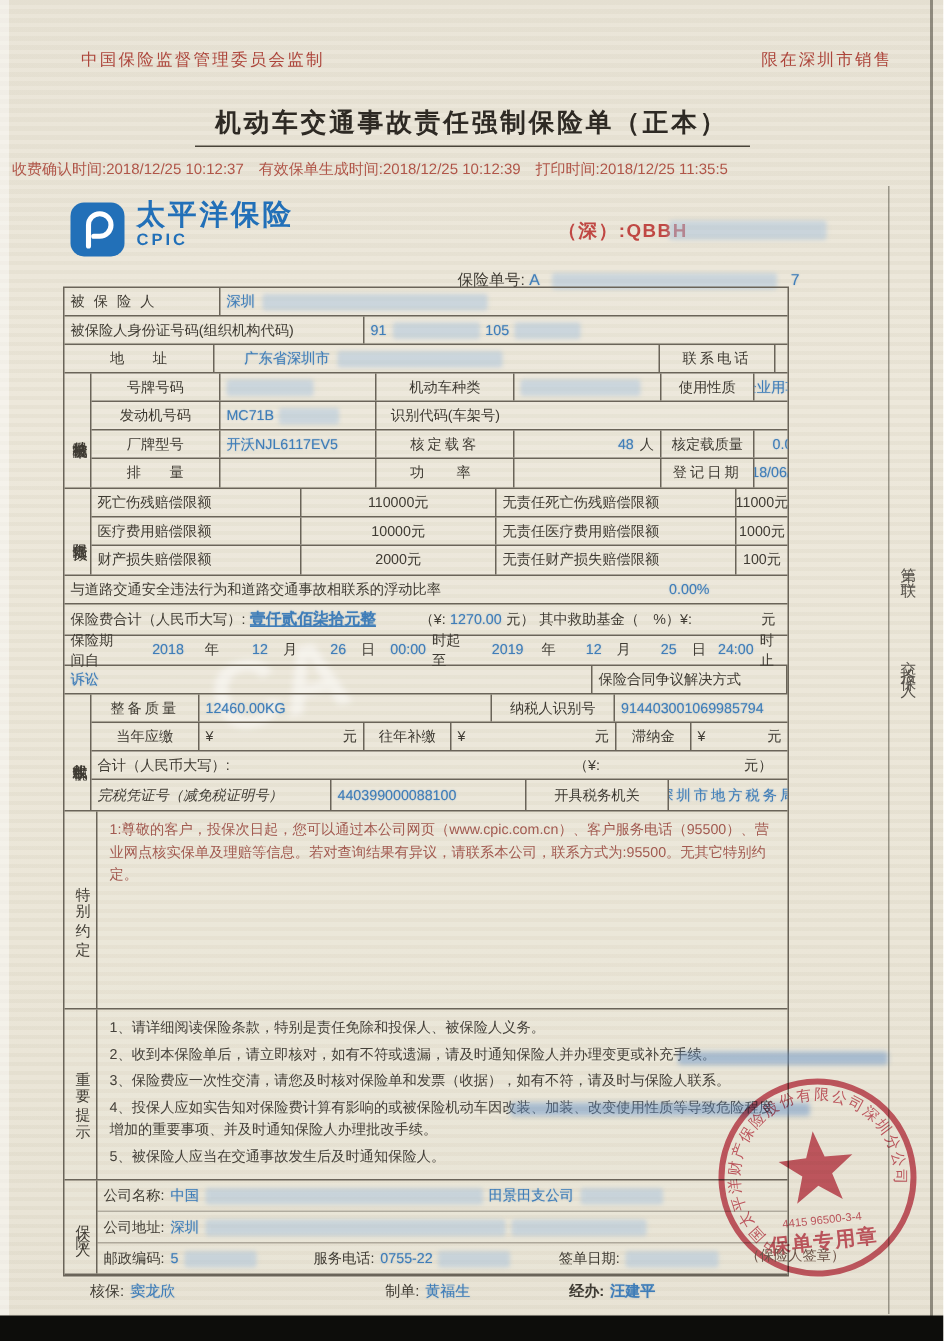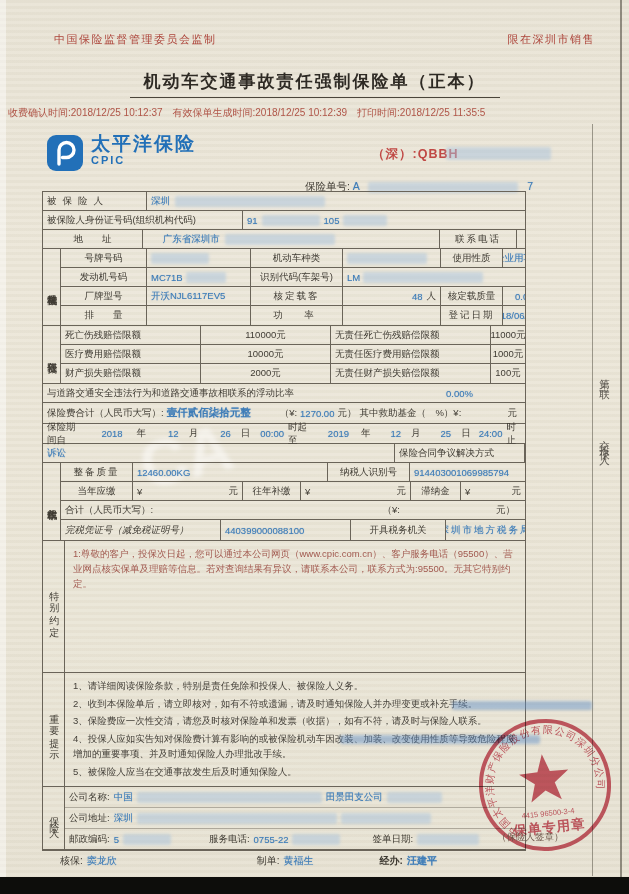--- a/index.html
+++ b/index.html
@@ -158,24 +158,20 @@
           <div class="c cc" style="width:62px;">使用性质</div>
           <div class="c cc blue" style="flex:1;">企业用车</div>
         </div>
         <div class="row h19">
           <div class="c cc" style="width:86px;">发动机号码</div>
           <div class="c" style="width:104px;">
             <span class="blue">MC71B</span>
             <span class="redact" style="width:40px;margin-left:3px;"></span>
           </div>
           <div class="c cc" style="width:92px;">识别代码(车架号)</div>
-          <div class="c" style="flex:1;">
-            <span class="blue">LM</span>
-            <span class="redact" style="width:120px;margin-left:3px;"></span>
-          </div>
         </div>
         <div class="row h19">
           <div class="c cc" style="width:86px;">厂牌型号</div>
           <div class="c blue" style="width:104px;">开沃NJL6117EV5</div>
           <div class="c cc sp2" style="width:92px;">核定载客</div>
           <div class="c" style="width:98px;justify-content:flex-end;gap:4px;">
             <span class="blue">48</span>
             <span>人</span>
           </div>
           <div class="c cc" style="width:62px;padding:0 1px;">核定载质量</div>
@@ -222,21 +218,21 @@
     <div class="row h19">
       <div class="spread">
         <span>与道路交通安全违法行为和道路交通事故相联系的浮动比率</span>
         <span class="blue" style="margin-left:auto;margin-right:48px;">0.00%</span>
       </div>
     </div>
 
     <div class="row h21">
       <div class="spread" style="gap:3px;">
         <span>保险费合计（人民币大写）:</span>
-        <span class="blue" style="font-weight:bold;font-size:10.5px;filter:blur(.3px);">壹仟贰佰柒拾元整</span>
+        <span class="blue" style="font-weight:bold;font-size:10.5px;filter:blur(.3px);text-decoration:underline;">壹仟贰佰柒拾元整</span>
         <span style="margin-left:26px;">（¥:</span>
         <span class="blue">1270.00</span>
         <span>元）</span>
         <span>其中救助基金（　%）¥:</span>
         <span style="margin-left:auto;margin-right:4px;">元</span>
       </div>
     </div>
 
     <div class="row h20">
       <div class="spread" style="gap:0;">

